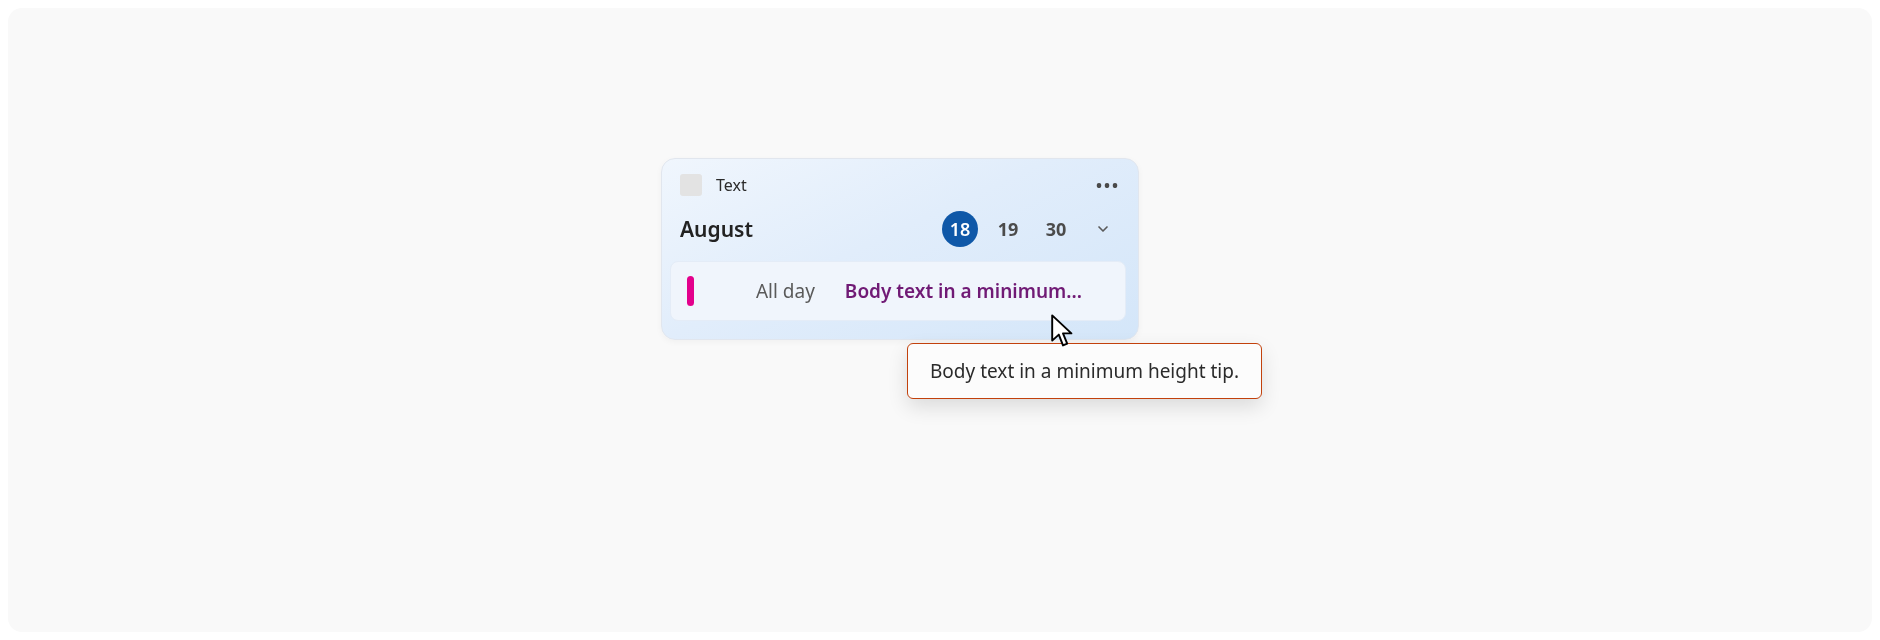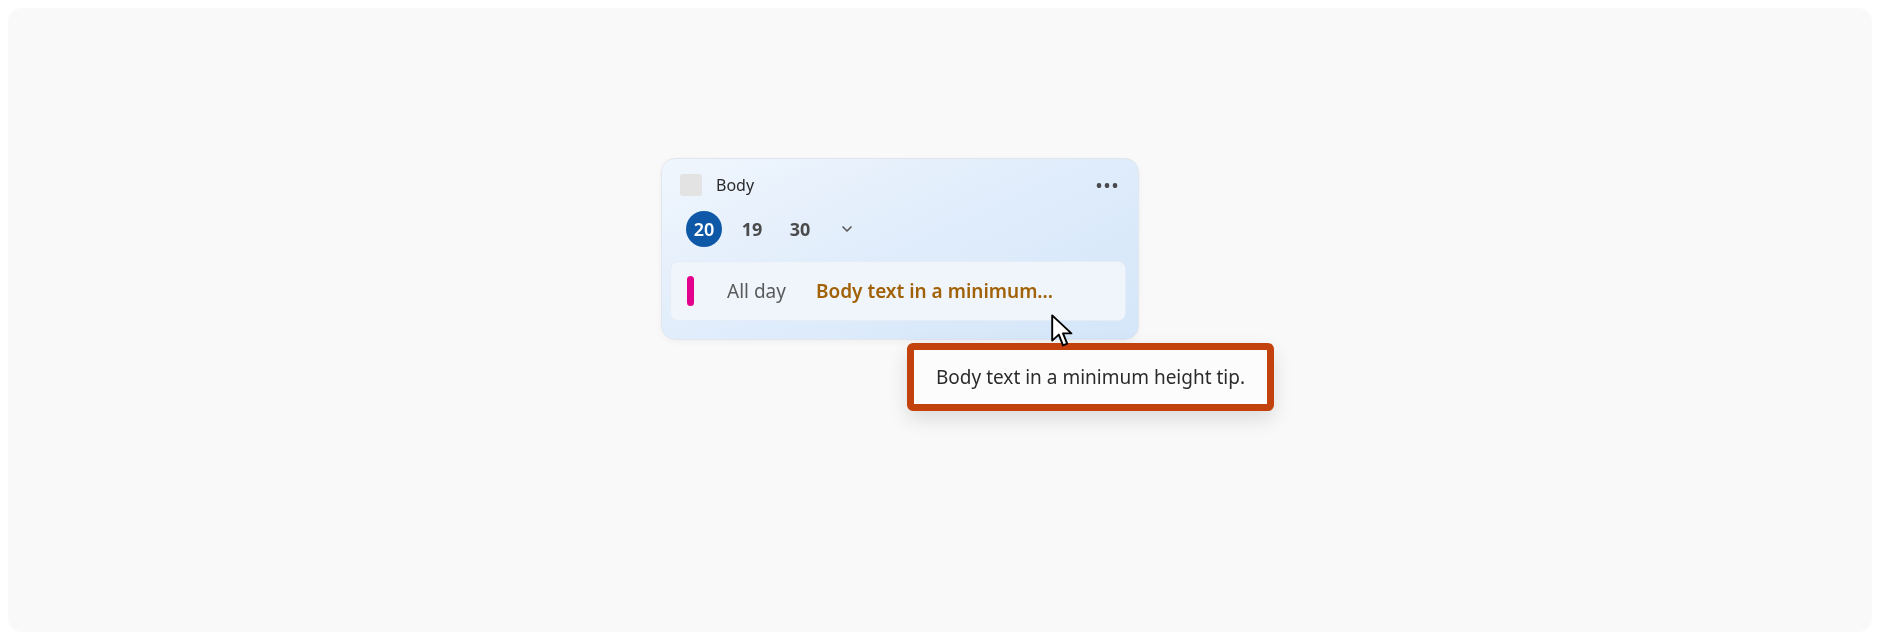--- a/index.html
+++ b/index.html
@@ -113,49 +113,50 @@
     padding: 16px 14px 16px 56px;
     background: #f0f5fc;
     border: 1px solid #e4ecf7;
     border-radius: 8px;
     display: flex;
     align-items: center;
     gap: 30px;
     cursor: pointer;
     overflow: hidden;
     white-space: nowrap;
+    justify-content: center;
   }
   .event-accent {
     position: absolute;
     left: 16px;
     top: 14px;
     bottom: 14px;
     width: 7px;
     border-radius: 4px;
     background: #e3008c;
   }
   .event-time {
     font-size: 19px;
     color: #5a5a5a;
     flex: 0 0 auto;
   }
   .event-title {
     font-size: 19px;
     font-weight: 600;
-    color: #a16207;
+    color: #701a75;
     overflow: hidden;
     text-overflow: ellipsis;
   }
 
   .tooltip {
     position: absolute;
     left: 899px;
     top: 335px;
     background: #fcfcfc;
-    border: 7px solid #c2410c;
+    border: 1px solid #c2410c;
     border-radius: 6px;
     padding: 14px 22px;
     font-size: 19px;
     color: #2b2b2b;
     box-shadow: 0 8px 20px rgba(0,0,0,.12);
     white-space: nowrap;
     z-index: 30;
   }
 
   .cursor {
@@ -170,29 +171,30 @@
 </style>
 </head>
 <body>
 
 <div class="stage">
 
   <div class="card">
 
     <div class="card-header">
       <div class="app-icon"></div>
-      <div class="app-title">Body</div>
+      <div class="app-title">Text</div>
       <div class="more-btn">
         <span>•••</span>
       </div>
     </div>
 
     <div class="row-month">
-
-      <div class="day-chip selected">20</div>
+      <div class="month-label">August</div>
+
+      <div class="day-chip selected">18</div>
       <div class="day-chip">19</div>
       <div class="day-chip">30</div>
 
       <div class="expand-chevron">
         <svg viewBox="0 0 24 24" fill="none" stroke="currentColor" stroke-width="2.5" stroke-linecap="round" stroke-linejoin="round">
           <polyline points="6 9 12 15 18 9"></polyline>
         </svg>
       </div>
     </div>
 

